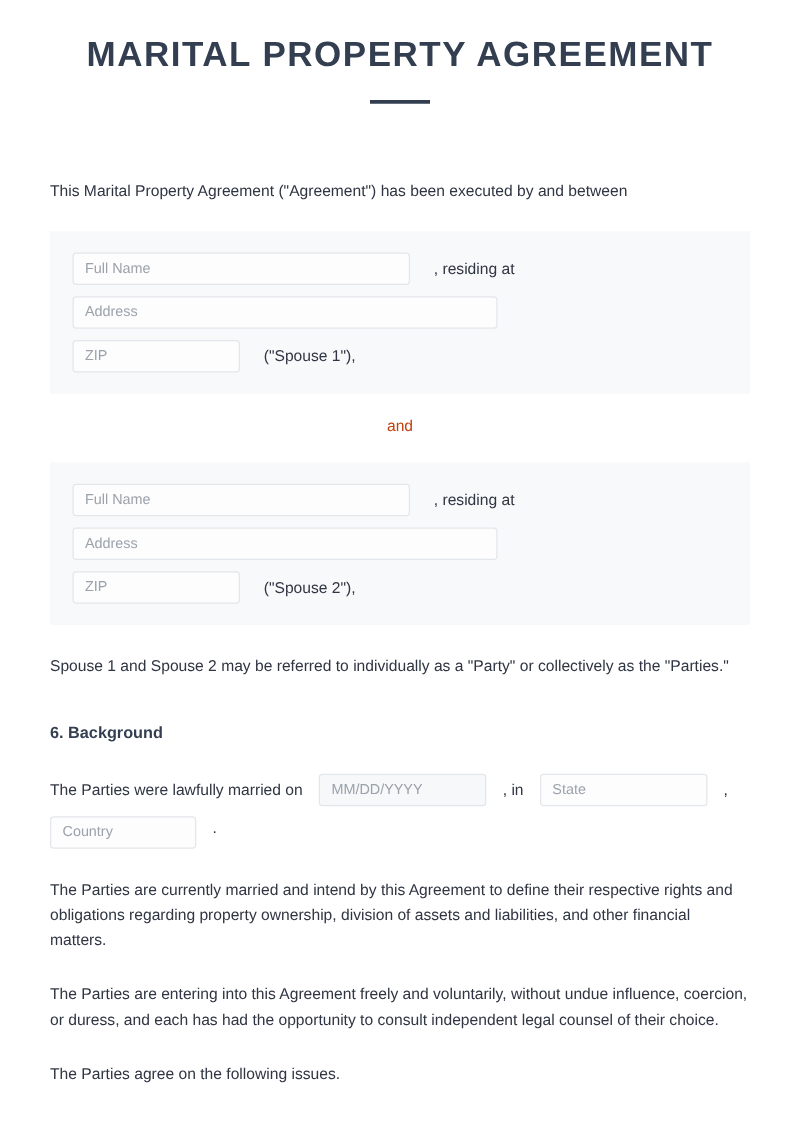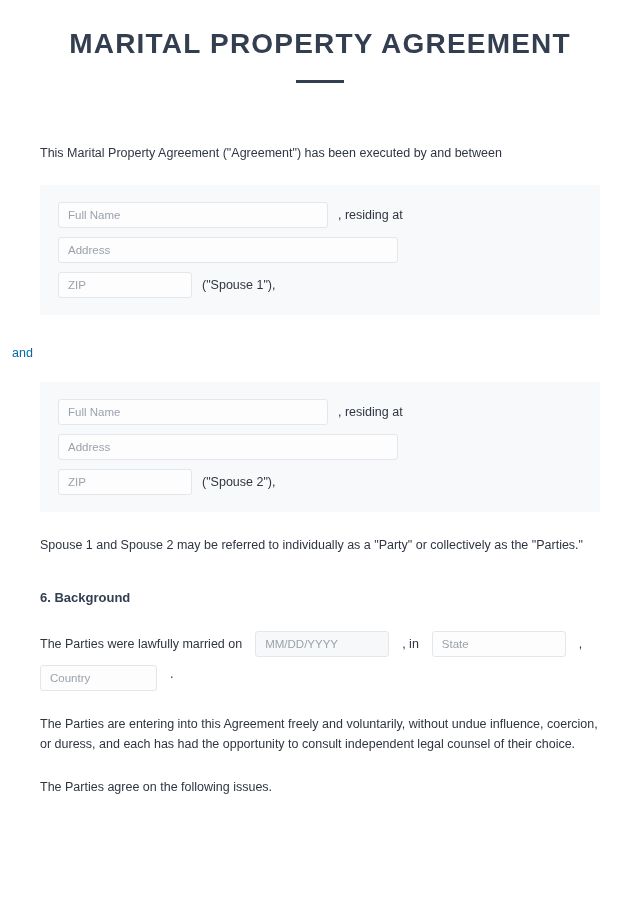--- a/index.html
+++ b/index.html
@@ -48,21 +48,21 @@
   }
   .party-block {
     margin: 22px 40px 0 40px;
     background: #f8f9fa;
     padding: 17px 18px 17px 18px;
     box-sizing: border-box;
   }
   .field-row {
     display: flex;
     align-items: center;
-    gap: 3px;
+    gap: 12px;
     margin-bottom: 9px;
   }
   .field-row:last-child {
     margin-bottom: 0;
   }
   .txt-input {
     background: #fdfdfe;
     border: 1px solid #e3e6ea;
     border-radius: 3px;
     height: 26px;
@@ -80,24 +80,24 @@
   .input-fullname { width: 270px; }
   .input-address  { width: 340px; }
   .input-zip      { width: 134px; }
   .inline-text {
     font-size: 12.5px;
     color: #2f3542;
     margin-left: 7px;
     white-space: nowrap;
   }
   .and-sep {
-    text-align: left;
+    text-align: center;
     font-size: 12.5px;
-    color: #0369a1;
-    margin: 12px;
+    color: #c2410c;
+    margin: 0;
     padding: 19px 0 0 0;
   }
   .body-para {
     margin: 0;
     padding: 23px 40px 0 40px;
     font-size: 12.5px;
     line-height: 1.62;
     color: #2f3542;
   }
   .section-heading {
@@ -172,18 +172,19 @@
 
   <h2 class="section-heading">6. Background</h2>
 
   <div class="married-line">
     <span class="seg">The Parties were lawfully married on</span><span class="seg gap-l"><input class="txt-input input-date" type="text" placeholder="MM/DD/YYYY" style=""></span><span class="seg gap-l">, in</span><span class="seg gap-l"><input class="txt-input input-state" type="text" placeholder="State" style=""></span><span class="seg gap-l">,</span>
     <div>
       <span class="seg"><input class="txt-input input-country" type="text" placeholder="Country" style=""></span><span class="seg gap-l">.</span>
     </div>
   </div>
 
+  <p class="body-para">The Parties are currently married and intend by this Agreement to define their respective rights and obligations regarding property ownership, division of assets and liabilities, and other financial matters.</p>
 
   <p class="body-para">The Parties are entering into this Agreement freely and voluntarily, without undue influence, coercion, or duress, and each has had the opportunity to consult independent legal counsel of their choice.</p>
 
   <p class="body-para">The Parties agree on the following issues.</p>
 
 </div>
 
 </body></html>

